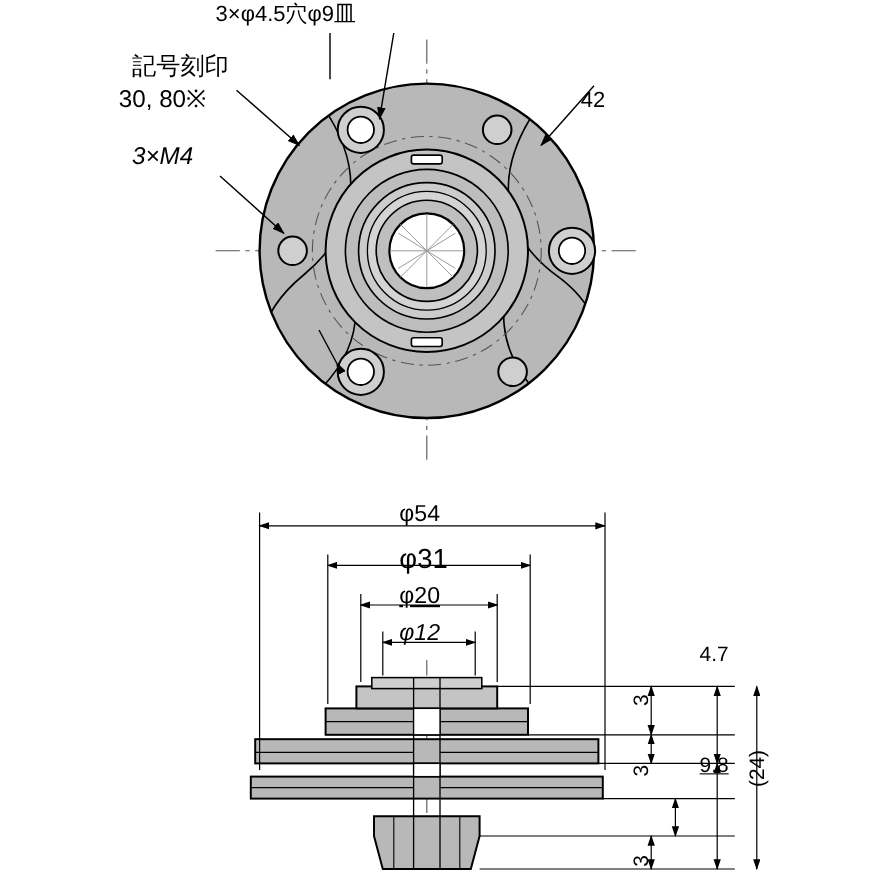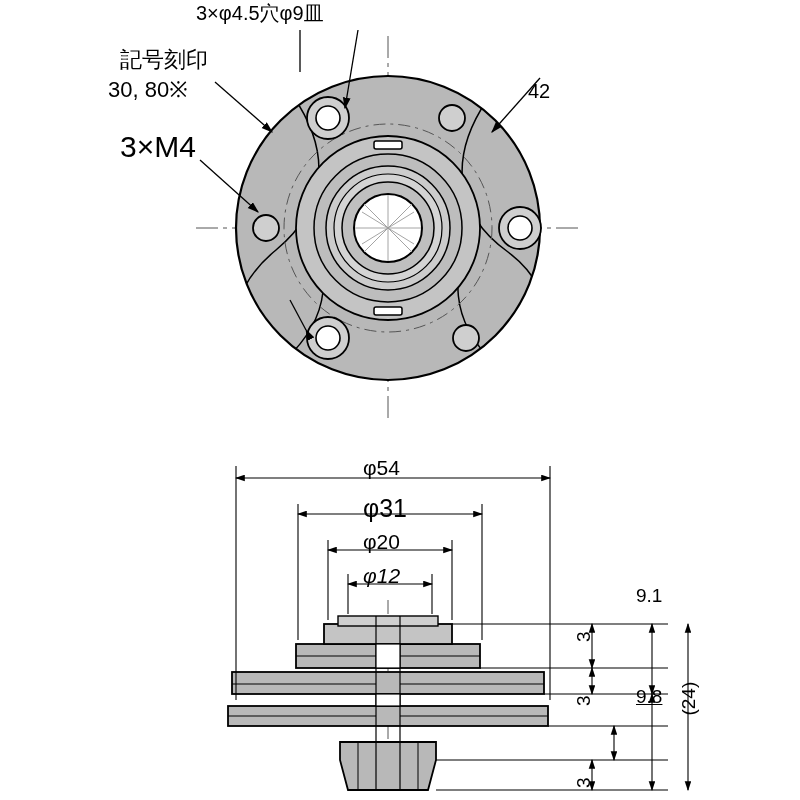--- a/index.html
+++ b/index.html
@@ -205,33 +205,33 @@
       </g>
     </g>
   </svg>
 
   <div class="lbl" style="left:196px; top:2px; font-size:20px;">3×φ4.5穴φ9皿</div>
 
   <div class="lbl" style="left:108px; top:48px; font-size:22px;margin-left:12px;">記号刻印</div>
 
   <div class="lbl" style="left:108px; top:78px; font-size:22px;">30, 80※</div>
 
-  <div class="lbl" style="left:120px; top:130px; font-size:30px;">3×M4</div>
+  <div class="lbl" style="left:120px; top:130px; font-size:22px;font-style:italic;">3×M4</div>
 
   <div class="lbl" style="left:528px; top:50px; font-size:20px;margin-top:30px;">42</div>
 
   <div class="lbl" style="left:363px; top:456px; font-size:21px;">φ54</div>
 
   <div class="lbl" style="left:363px; top:494px; font-size:25px;">φ31</div>
 
-  <div class="lbl" style="left:363px; top:530px; font-size:21px;">φ20</div>
+  <div class="lbl" style="left:363px; top:530px; font-size:21px;text-decoration:underline;">φ20</div>
 
   <div class="lbl" style="left:363px; top:564px; font-size:21px;font-style:italic;">φ12</div>
 
-  <div class="lbl" style="left:636px; top:585px; font-size:19px;">9.1</div>
+  <div class="lbl" style="left:636px; top:585px; font-size:19px;">4.7</div>
 
   <div class="lbl" style="left: 578px; top: 626px; font-size: 19px; transform: rotate(-90deg);">3</div>
 
   <div class="lbl" style="left:636px; top:686px; font-size:19px;text-decoration:underline;">9.8</div>
 
   <div class="lbl" style="left: 578px; top: 690px; font-size: 19px; transform: rotate(-90deg);">3</div>
 
   <div class="lbl" style="left: 672px; top: 688px; font-size: 19px; transform: rotate(-90deg);">(24)</div>
 
   <div class="lbl" style="left: 578px; top: 772px; font-size: 19px; transform: rotate(-90deg);">3</div>

